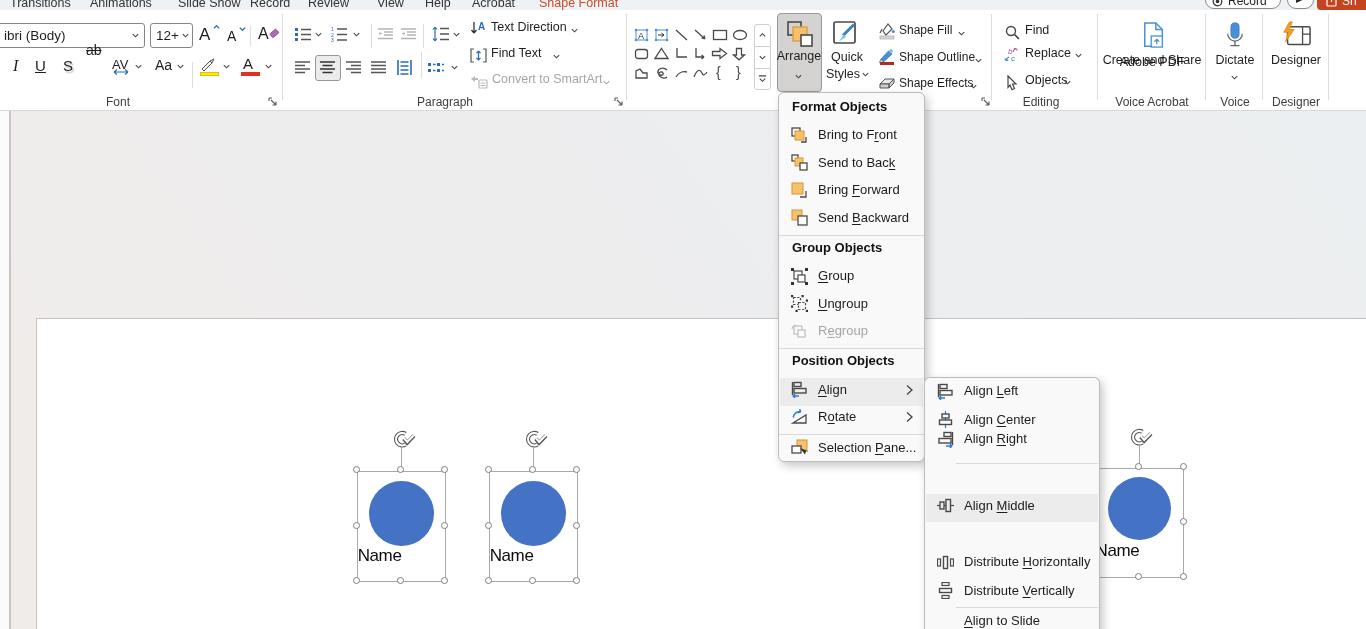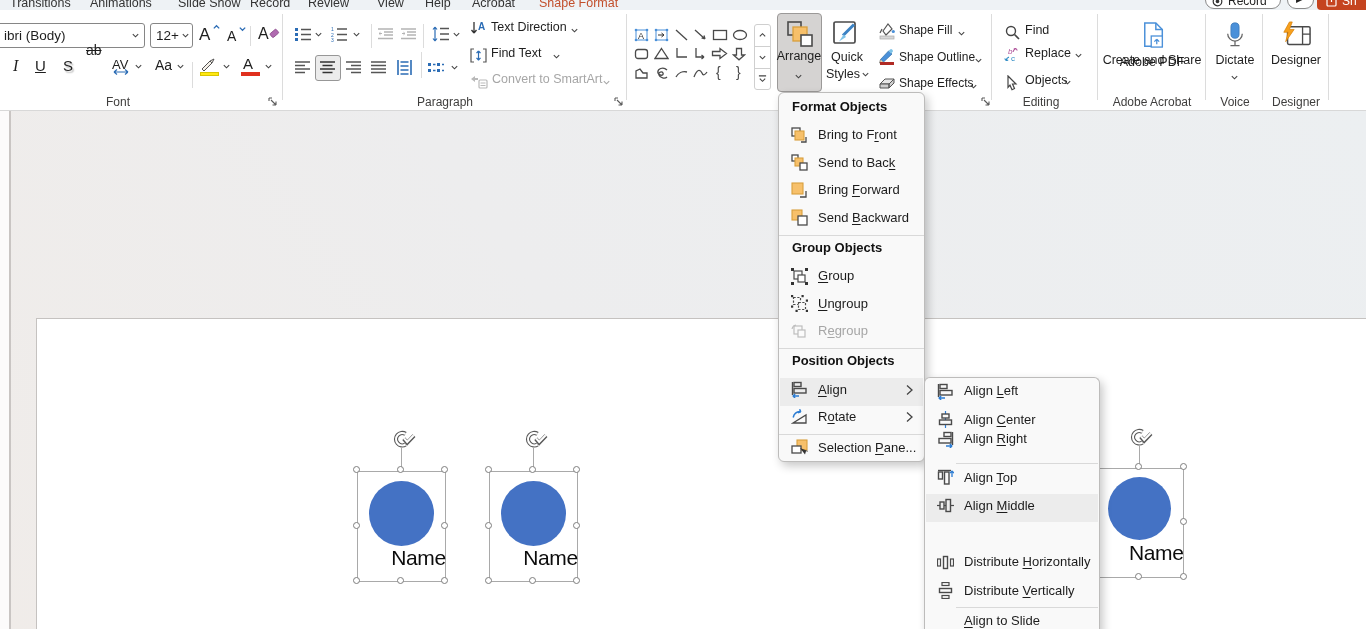--- a/index.html
+++ b/index.html
@@ -20,21 +20,21 @@
   .greyed { color:#a6a6a6 !important; }
   
   #canvas { left:0; top:111px; width:1366px; height:518px; background:linear-gradient(235deg,#ecEFf1 0%, #ededee 55%, #f0ece9 100%); }
   #leftstrip { left:0; top:111px; width:9px; height:518px; background:#fcfbfb; }
   #leftline { left:9px; top:111px; width:2px; height:518px; background:#c9c5c3; }
   #slide { left:36px; top:318px; width:1330px; height:311px; background:#fff; border:1px solid #c5c2c0; border-right:none; border-bottom:none; }
   
   .selbox { position:absolute; border:1px solid #a9a9a9; }
   .handle { position:absolute; width:7px; height:7px; border-radius:50%; background:#fff; border:1.2px solid #7e7e7e; }
   .bluecircle { position:absolute; border-radius:50%; background:#4472c4; }
-  .namelbl { position:absolute; font-size:21px; letter-spacing:-0.4px; color:#0c0c0c; text-align:right; }
+  .namelbl { position:absolute; font-size:17px; letter-spacing:-0.4px; color:#0c0c0c; text-align:left; }
   
   .menu { position:absolute; background:#f9f9f9; border:1px solid #bdbcbb; border-radius:6px; box-shadow:3px 4px 10px rgba(0,0,0,.22); }
   .mi { position:absolute; left:1px; right:1px; height:28px; }
   .mi.hl { background:#ececec; }
   .mi .ic { position:absolute; left:11px; top:3.5px; width:17px; height:17px; }
   .mi .tx { position:absolute; left:38px; top:50%; transform:translateY(calc(-50% - 2.5px)); font-size:13px; color:#1c1c1c; white-space:nowrap; }
   .mhdr { position:absolute; left:13px; font-size:13px; font-weight:bold; color:#111; white-space:nowrap; }
   .msep { position:absolute; height:1px; background:#d9d9d9; }
   .subarrow { position:absolute; right:10px; top:50%; transform:translateY(calc(-50% - 2px)); }
   u { text-decoration:underline; text-underline-offset:2px; }
@@ -383,21 +383,21 @@
   <div class="gsep" style="left:1097px"></div>
 
   <svg class="abs" style="left:1142px;top:11px;width:24px;height:30px" viewBox="0 0 26 32">
     <path d="M3 2 H15 L22 9 V27 H3 z" fill="#fff" stroke="#4a90d9" stroke-width="1.6"></path>
     <path d="M15 2 V9 H22" fill="none" stroke="#4a90d9" stroke-width="1.6"></path>
     <rect x="10" y="16" width="12" height="12" fill="#fff" stroke="#4a90d9" stroke-width="1.4"></rect>
     <path d="M16 25 V19.5 M16 19.5 l-2.6 2.6 M16 19.5 l2.6 2.6" stroke="#4a90d9" stroke-width="1.4" fill="none"></path>
   </svg>
   <span class="btxt" style="left:1152px;top:42.5px;transform:translateX(-50%)">Create and Share</span>
   <span class="btxt" style="left:1152px;top:45px;transform:translateX(-50%)">Adobe PDF</span>
-  <span class="glabel" style="left:1102px;width:100px">Adobe Acrobat</span>
+  <span class="glabel" style="left:1102px;width:100px">Voice Acrobat</span>
   <div class="gsep" style="left:1205px"></div>
 
   <svg class="abs" style="left:1223px;top:11px;width:24px;height:31px" viewBox="0 0 26 34">
     <rect x="8.5" y="2" width="9" height="17" rx="4.5" fill="#4a90d9" stroke="#3a76b5" stroke-width=".8"></rect>
     <path d="M5 14 a8 8 0 0 0 16 0" fill="none" stroke="#666" stroke-width="1.4"></path>
     <path d="M13 22 V27 M8 27 H18" stroke="#666" stroke-width="1.4"></path>
   </svg>
   <span class="btxt" style="left:1235px;top:42.5px;transform:translateX(-50%)">Dictate</span>
   <svg class="chev" style="left:1230px;top:62.5px" viewBox="0 0 10 10">
       <path d="M2 3.5 L5 6.5 L8 3.5" stroke="#444" fill="none" stroke-width="1.2"></path>
@@ -600,29 +600,20 @@
   <div class="mi" style="top:49px">
       <svg class="ic" viewBox="0 0 17 17">
         <path d="M15.5 1 V14" stroke="#4a4a4a" stroke-width="1.4"></path>
         <rect x="7" y="1.5" width="7" height="4" fill="none" stroke="#4a4a4a" stroke-width="1.4"></rect>
         <rect x="2" y="7.5" width="12" height="4.5" fill="none" stroke="#4a4a4a" stroke-width="1.4"></rect>
         <path d="M9 15 H15.2 M15.2 15 l-2.4 -2 M15.2 15 l-2.4 2" stroke="#2b7cd3" stroke-width="1.3" fill="none"></path>
       </svg>
       <span class="tx">Align <u>R</u>ight</span>
     </div>
   <div class="msep" style="left:31px;right:1px;top:84.5px"></div>
-  <div class="mi" style="top:87.5px">
-      <svg class="ic" viewBox="0 0 17 17">
-        <path d="M1 1.5 H14" stroke="#4a4a4a" stroke-width="1.4"></path>
-        <rect x="1.5" y="3" width="4" height="7" fill="none" stroke="#4a4a4a" stroke-width="1.4"></rect>
-        <rect x="7.5" y="3" width="4.5" height="12" fill="none" stroke="#4a4a4a" stroke-width="1.4"></rect>
-        <path d="M15 8 V1.8 M15 1.8 l-2 2.4 M15 1.8 l2 2.4" stroke="#2b7cd3" stroke-width="1.3" fill="none"></path>
-      </svg>
-      <span class="tx">Align <u>T</u>op</span>
-    </div>
   <div class="mi hl" style="top:115.5px">
       <svg class="ic" viewBox="0 0 17 17">
         <path d="M0 8.5 H17" stroke="#4a4a4a" stroke-width="1.2"></path>
         <rect x="3" y="5" width="4" height="7" fill="#ececec" stroke="#4a4a4a" stroke-width="1.4"></rect>
         <rect x="9" y="2.5" width="4.5" height="12" fill="#ececec" stroke="#4a4a4a" stroke-width="1.4"></rect>
       </svg>
       <span class="tx">Align <u>M</u>iddle</span>
     </div>
   <div class="mi" style="top:172px">
       <svg class="ic" viewBox="0 0 17 17">

